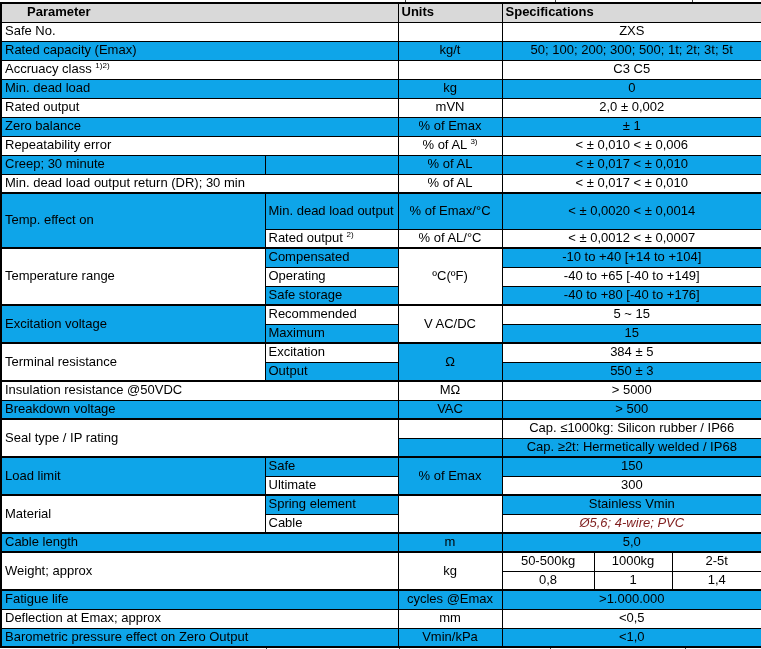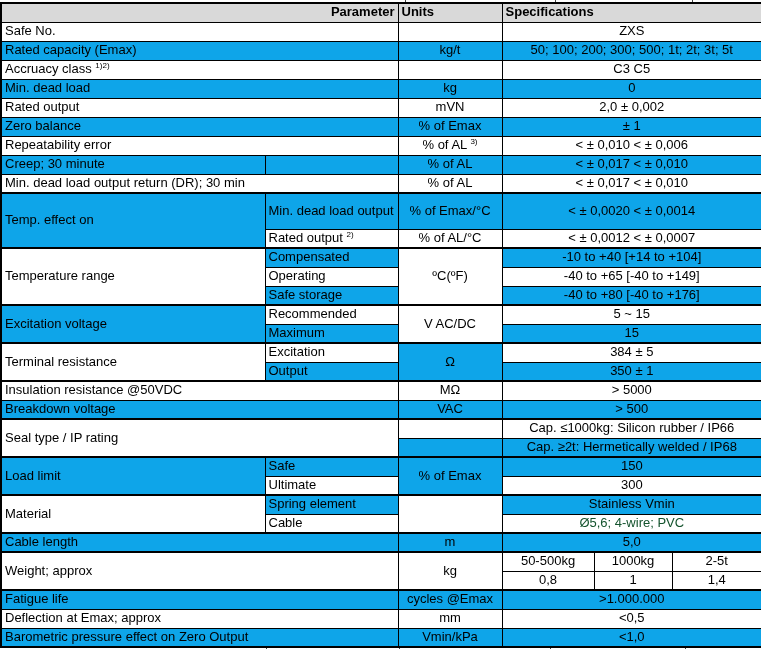--- a/index.html
+++ b/index.html
@@ -2,28 +2,28 @@
 <html><head>
 <meta charset="utf-8">
 <style>
   html,body{margin:0;padding:0;background:#fff;}
   body{width:761px;height:649px;position:relative;font-family:"Liberation Sans","DejaVu Sans",sans-serif;font-size:13px;color:#000;overflow:hidden;}
   #wrap{position:absolute;top:2px;left:0;width:761px;}
   table{border-collapse:collapse;table-layout:fixed;width:761px;}
   td,th{border:1px solid #000;height:19px;padding:0 3px;line-height:1.15;overflow:hidden;white-space:nowrap;box-sizing:border-box;}
   table{border:2px solid #000;}
   th{background:#d9d9d9;font-weight:bold;text-align:left;}
-  th.L{text-align:right;padding-left:25px;}
+  th.L{text-align:left;padding-left:25px;}
   td{text-align:center;}
   td.L{text-align:left;}
   td.g, th.g{background:#0ea5e9;}
   td.wrap{white-space:normal;line-height:1.25;}
   tr.sec td{border-top-width:2px;}
   sup{font-size:8px;line-height:0;}
-  .muted{color:#14532d;}
+  .muted{color:#7f1d1d;font-style:italic;}
   .tick{position:absolute;width:1px;background:#444;}
   .tick.top{top:0;height:2px;}
   .tick.bot{bottom:0;height:4px;}
 </style>
 </head>
 <body>
 
 <span class="tick top" style="left:405px"></span>
 <span class="tick top" style="left:555px"></span>
 <span class="tick top" style="left:692px"></span>
@@ -144,21 +144,21 @@
   </tr>
 
   <tr class="sec">
     <td class="L" rowspan="2">Terminal resistance</td>
     <td class="L"> Excitation</td>
     <td class="g" rowspan="2">Ω</td>
     <td colspan="3">384 ± 5</td>
   </tr>
   <tr>
     <td class="L g">Output</td>
-    <td class="g" colspan="3">350 ± 1</td>
+    <td class="g" colspan="3">550 ± 3</td>
   </tr>
 
   <tr class="sec">
     <td class="L" colspan="2">Insulation resistance @50VDC</td>
     <td>MΩ</td>
     <td colspan="3">&gt; 5000</td>
   </tr>
 
   <tr>
     <td class="L g" colspan="2">Breakdown voltage</td>

